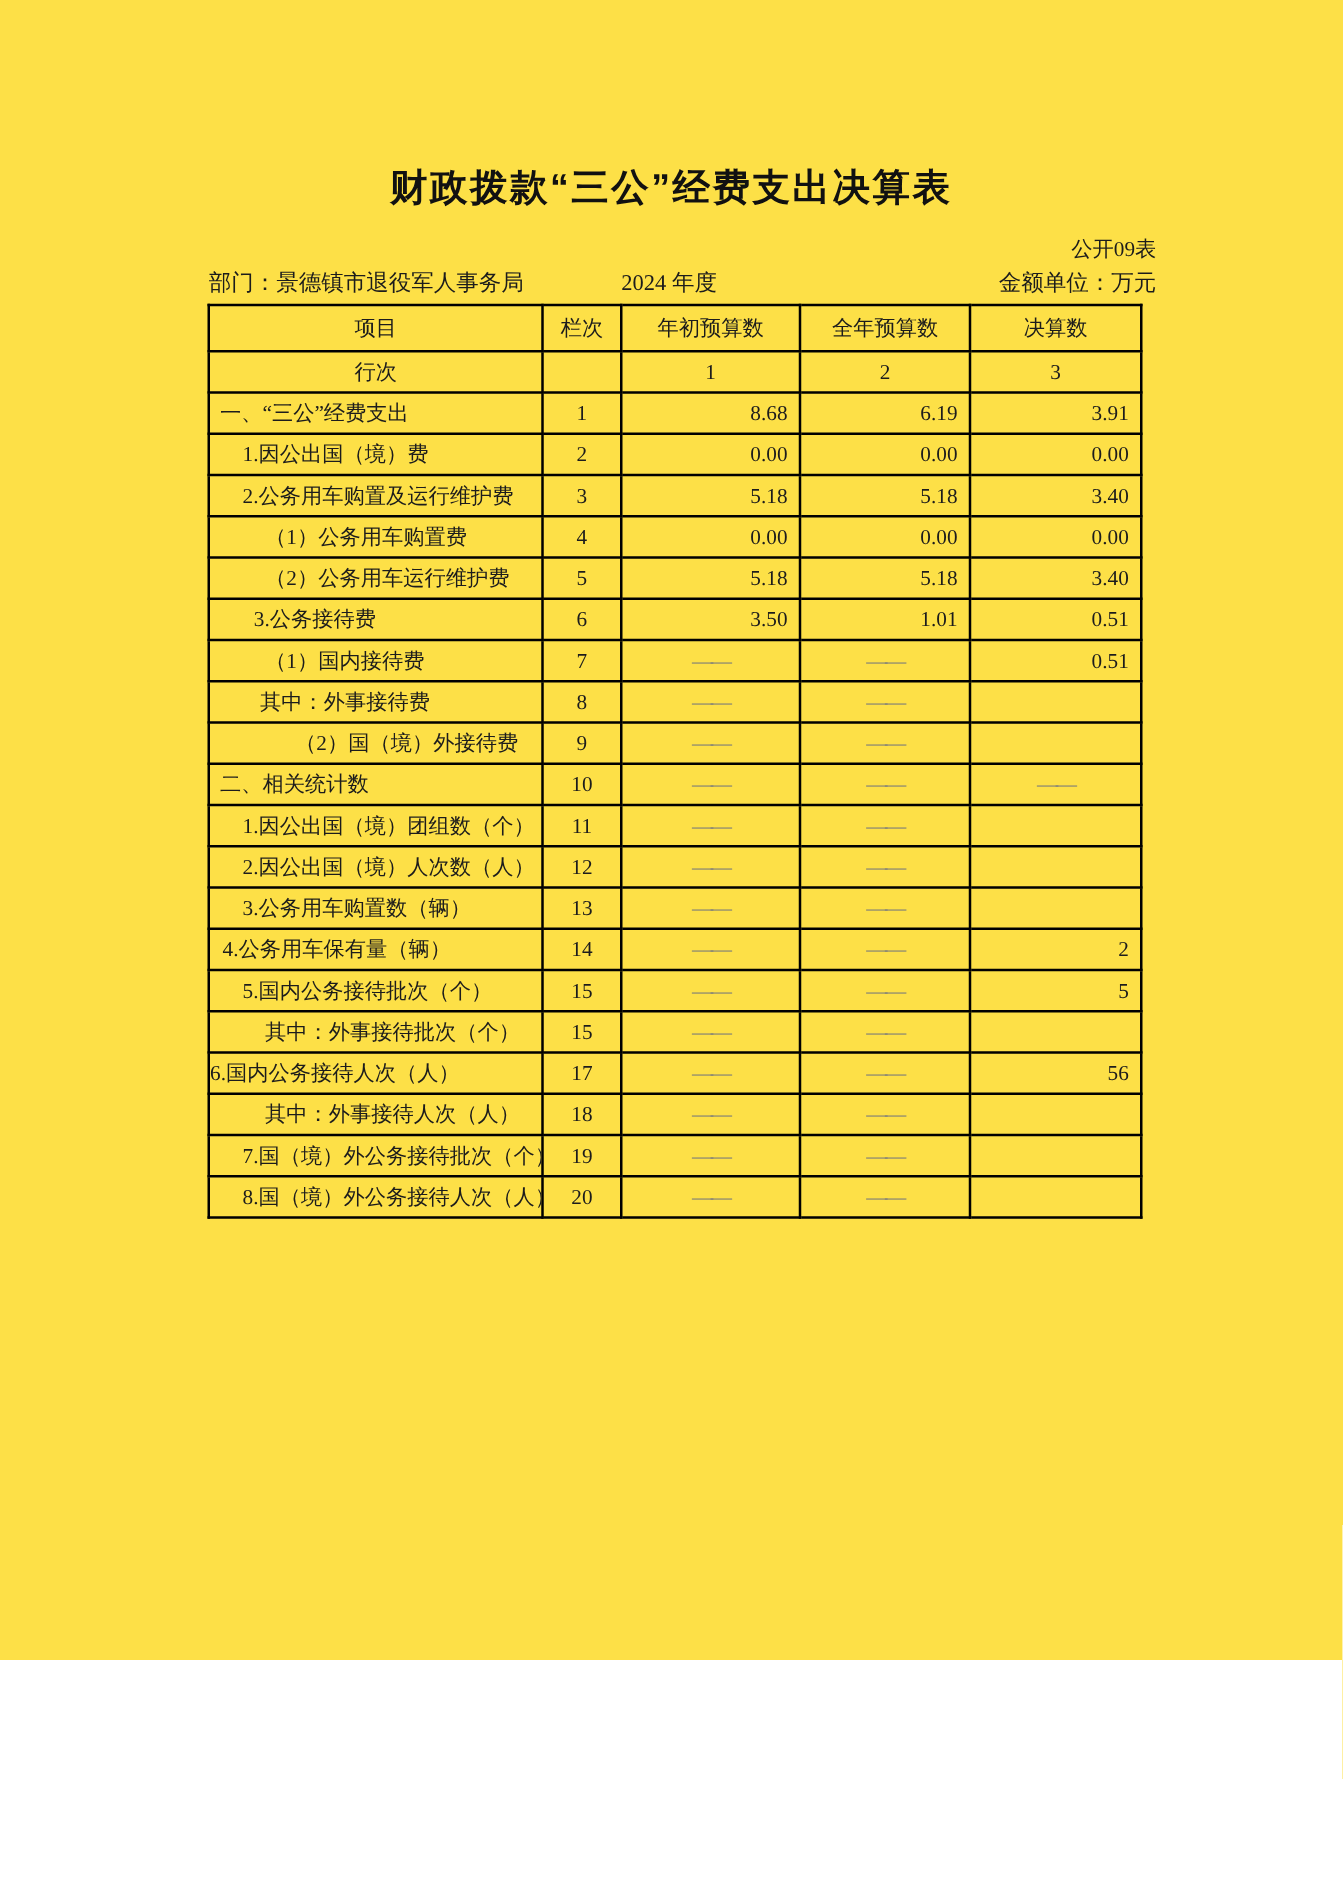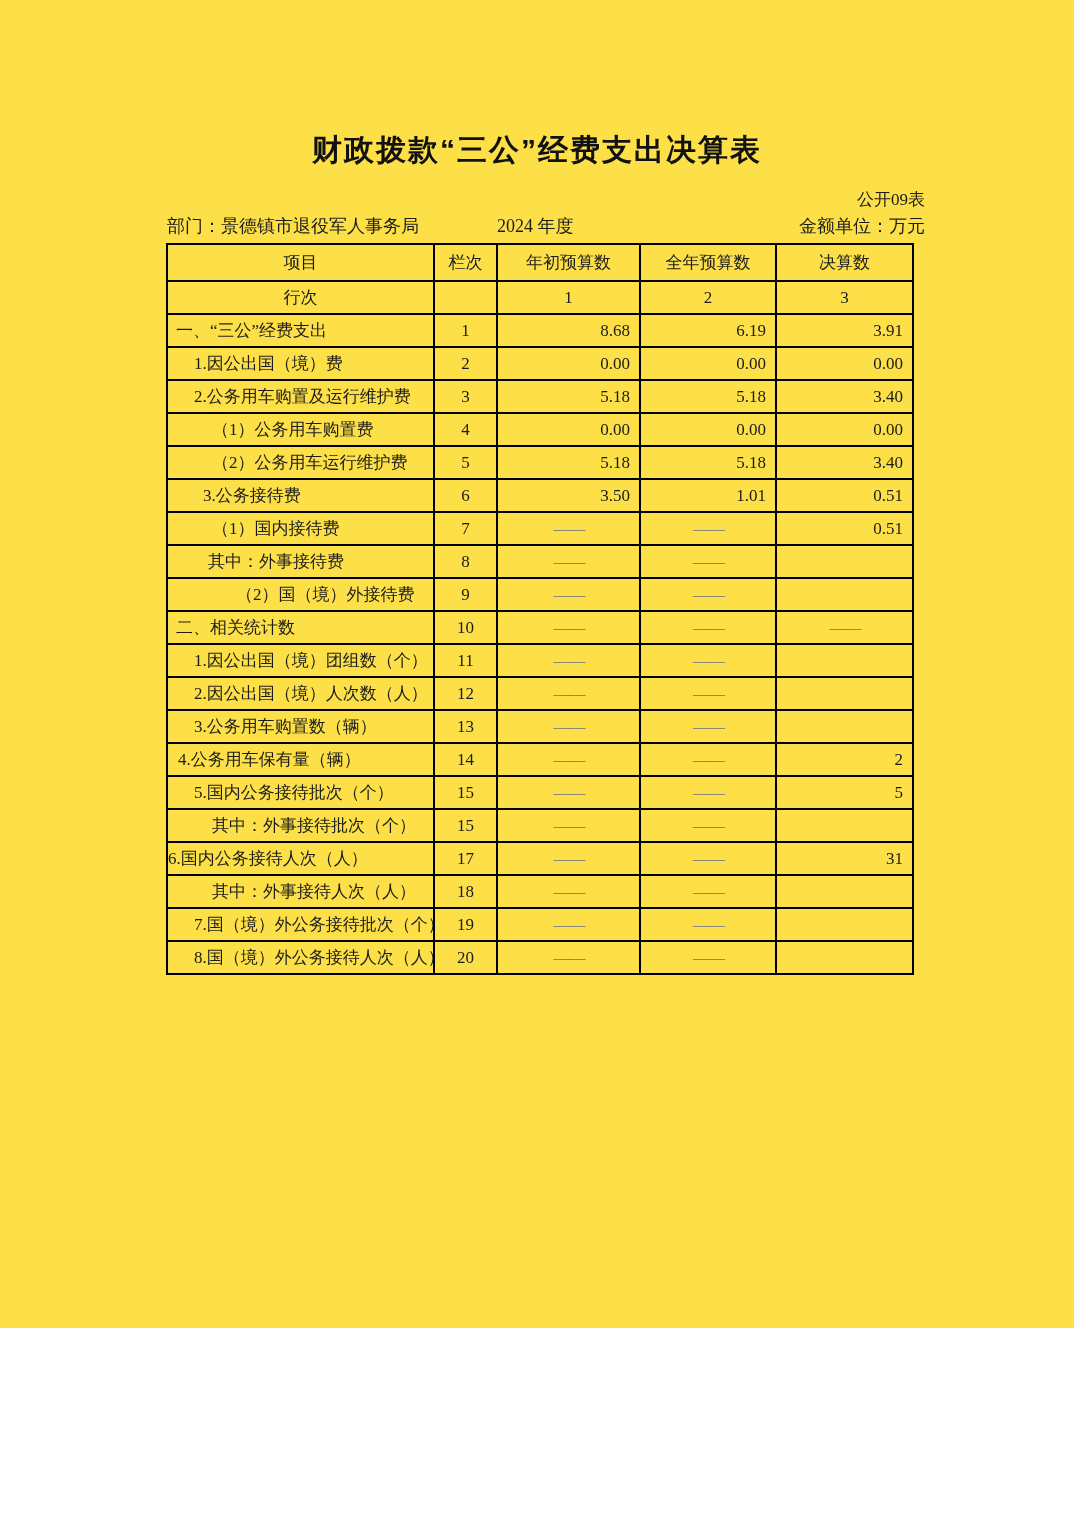--- a/index.html
+++ b/index.html
@@ -246,21 +246,21 @@
           <td class="c-line">15</td>
           <td class="c-dash">——</td>
           <td class="c-dash">——</td>
           <td class="c-empty"></td>
         </tr>
         <tr>
           <td class="c-label" style="">6.国内公务接待人次（人）</td>
           <td class="c-line">17</td>
           <td class="c-dash">——</td>
           <td class="c-dash">——</td>
-          <td class="c-val">31</td>
+          <td class="c-val">56</td>
         </tr>
         <tr>
           <td class="c-label" style="padding-left: 44px;">其中：外事接待人次（人）</td>
           <td class="c-line">18</td>
           <td class="c-dash">——</td>
           <td class="c-dash">——</td>
           <td class="c-empty"></td>
         </tr>
         <tr>
           <td class="c-label" style="padding-left: 26px;">7.国（境）外公务接待批次（个）</td>

